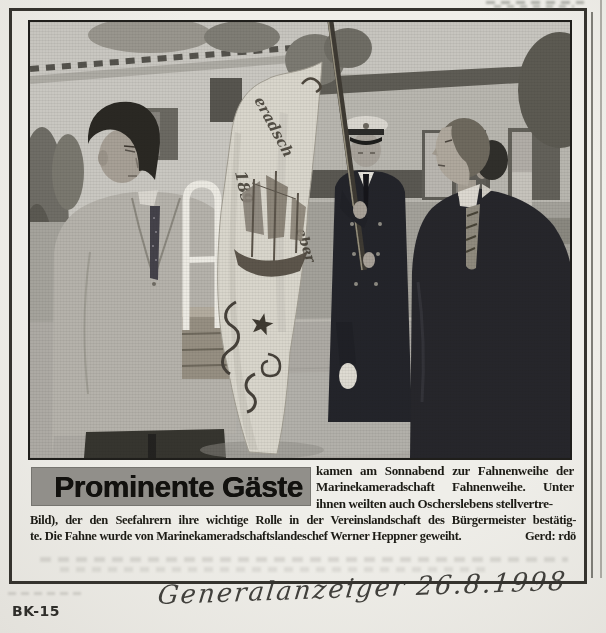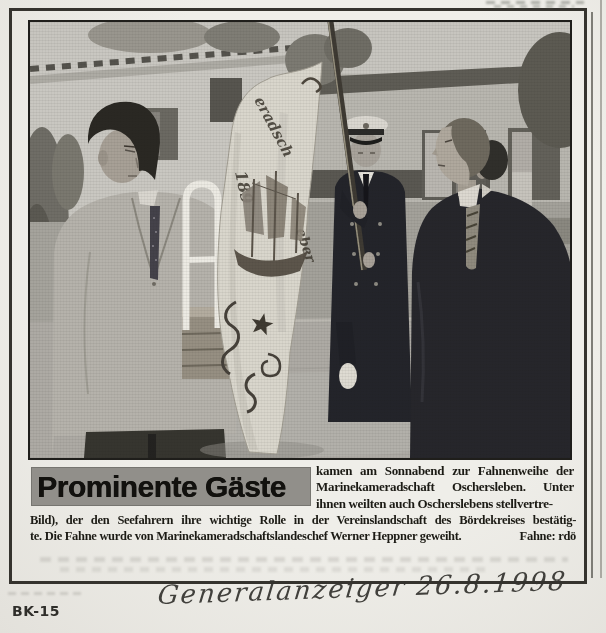--- a/index.html
+++ b/index.html
@@ -48,21 +48,21 @@
 
   
   .headline-box{
     position:absolute;left:31px;top:467px;width:280px;height:39px;
     background:#918f8a;box-shadow:inset 0 0 0 1px rgba(40,38,34,.25);
     display:flex;align-items:center;
   }
   .headline-box span{
     font-family:"Liberation Sans",sans-serif;font-weight:700;
     font-size:30px;letter-spacing:-0.5px;color:#12110e;
-    padding-left:6px;white-space:nowrap;
+    padding-left:23px;white-space:nowrap;
     text-shadow:.5px 0 0 #12110e;
   }
 
   
   .tline{color:#1c1b15;font-weight:700;letter-spacing:-0.3px;overflow:hidden;}
   .j{text-align:justify;text-align-last:justify;}
   .intro{position:absolute;left:316px;top:463px;width:258px;
          font-size:13px;line-height:16.3px;}
   .bodytext{position:absolute;left:30px;top:512px;width:546px;
          font-size:12.5px;line-height:16px;}
@@ -262,28 +262,28 @@
     </svg>
     <div class="halftone"></div>
   </div>
 
   <div class="headline-box">
     <span>Prominente Gäste</span>
   </div>
 
   <div class="intro">
     <div class="tline j">kamen am Sonnabend zur Fahnenweihe der</div>
-    <div class="tline j">Marinekameradschaft Oschersleben. Unter</div>
+    <div class="tline j">Marinekameradschaft Fahnenweihe. Unter</div>
     <div class="tline">ihnen weilten auch Oscherslebens stellvertre-</div>
   </div>
 
   <div class="bodytext">
-    <div class="tline j">Bild), der den Seefahrern ihre wichtige Rolle in der Vereinslandschaft des Bördekreises bestätig-</div>
+    <div class="tline j">Bild), der den Seefahrern ihre wichtige Rolle in der Vereinslandschaft des Bürgermeister bestätig-</div>
     <div class="tline last">
       <span>te. Die Fahne wurde von Marinekameradschaftslandeschef Werner Heppner geweiht.</span>
-      <span class="credit">Fahne: rdö</span>
+      <span class="credit">Gerd: rdö</span>
     </div>
   </div>
 
   <div class="handwriting">Generalanzeiger 26.8.1998</div>
   <div class="bk">BK-15</div>
 
 </div>
 
 </body></html>

